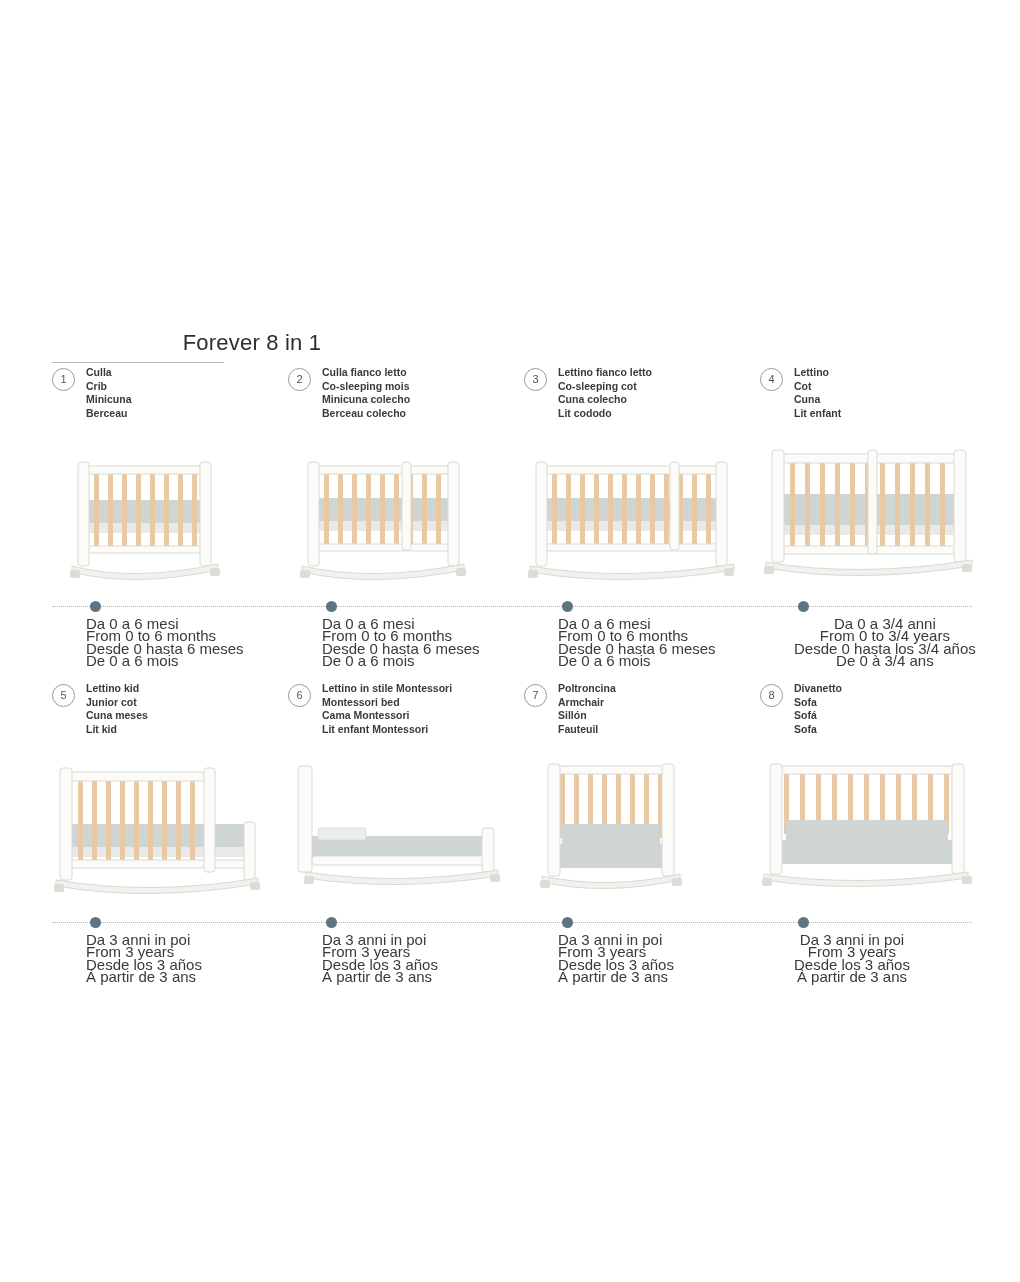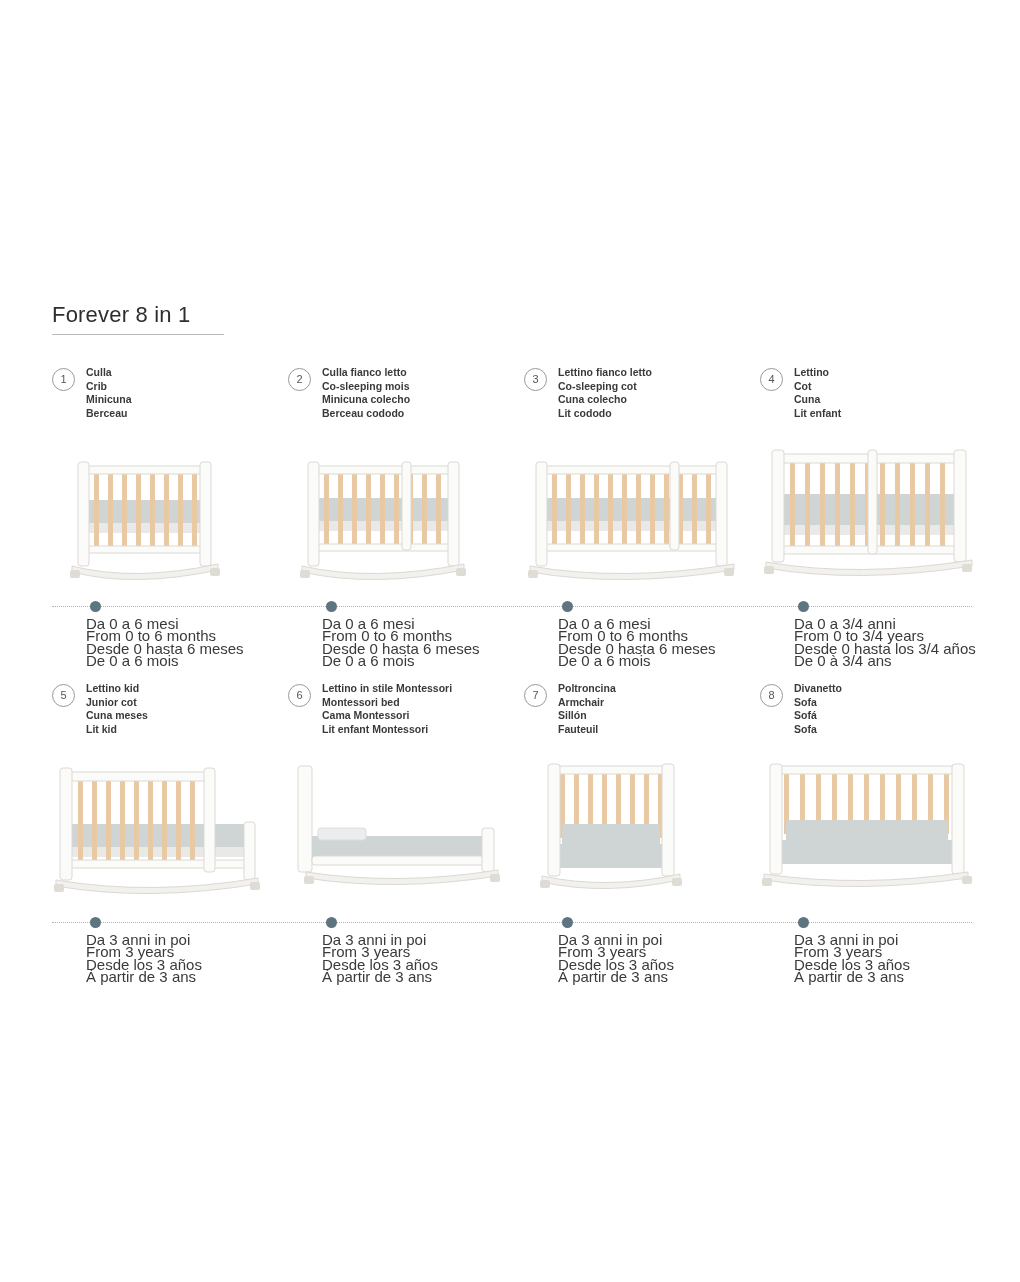--- a/index.html
+++ b/index.html
@@ -20,22 +20,23 @@
     position: absolute;
     left: 0; top: 0;
     width: 1020px;
     height: 1282px;
   }
 
   
   .title-wrap {
     position: absolute;
     left: 52px;
-    top: 302px;
+    top: 330px;
     width: 400px;
+    text-align: center;
   }
   .title {
     font-size: 22px;
     font-weight: 400;
     color: #2e2e2e;
     letter-spacing: 0.2px;
     padding-bottom: 6px;
   }
   .title-rule {
     width: 172px;
@@ -134,21 +135,21 @@
     position: absolute;
     top: 252px;
     font-size: 15px;
     line-height: 12.4px;
     color: #3a3a3a;
     white-space: nowrap;
   }
   .p1 { left: 34px; }
   .p2 { left: 270px; }
   .p3 { left: 506px; }
-  .p4 { left: 742px; }
+  .p4 { left: 742px; text-align: center; }
 </style>
 </head>
 <body>
 
 <div class="page">
 
   <div class="title-wrap">
     <div class="title">Forever 8 in 1</div>
     <div class="title-rule"></div>
   </div>
@@ -199,21 +200,21 @@
         </div>
       </div>
 
       <div class="cell c2">
         <div class="cell-head">
           <div class="num-badge">2</div>
           <div class="labels">
             <div>Culla fianco letto</div>
             <div>Co-sleeping mois</div>
             <div>Minicuna colecho</div>
-            <div>Berceau cododo</div>
+            <div>Berceau colecho</div>
           </div>
         </div>
         <div class="art">
           <svg width="225" height="170" viewBox="0 0 225 170" xmlns="http://www.w3.org/2000/svg">
             <g>
               <rect x="30" y="70" width="140" height="26" fill="#cfd4d4"></rect>
               <rect x="30" y="93" width="140" height="10" fill="#e9e9e7"></rect>
               <g fill="#e8c9a4">
                 <rect x="36" y="46" width="5" height="72"></rect>
                 <rect x="50" y="46" width="5" height="72"></rect>

